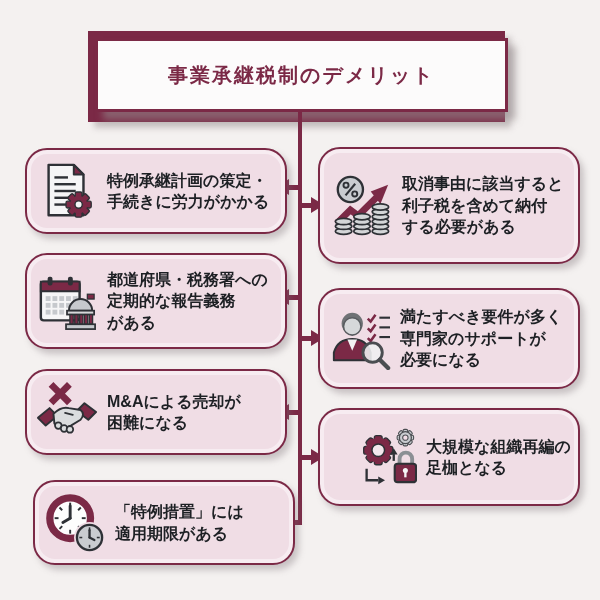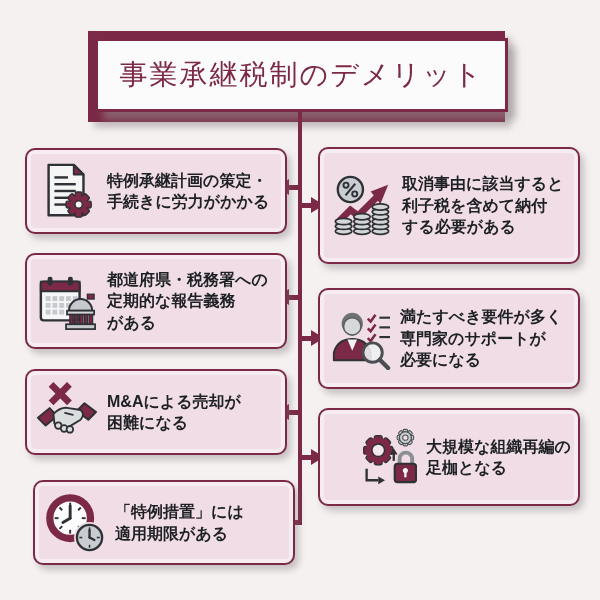--- a/index.html
+++ b/index.html
@@ -13,37 +13,37 @@
   .title-back {
     position:absolute; left:-7px; top:-7px; right:3px; bottom:-10px;
     background:#7b2946; box-shadow:6px 6px 6px rgba(150,140,142,.45);
   }
   .title-box {
     position:absolute; inset:0; background:#fcfbfb; border:3px solid #7b2946;
     box-shadow:8px 8px 7px rgba(150,140,142,.55);
     display:flex; align-items:center; justify-content:center;
   }
   .title-text {
-    color:#7b2946; font-size:28px; font-weight:400; letter-spacing:2px; white-space:nowrap;
+    color:#7b2946; font-size:20px; font-weight:700; letter-spacing:2px; white-space:nowrap;
   }
   
   .center-line { position:absolute; left:298px; top:112px; width:4px; height:410px; background:#7b2946; }
   .arrow { position:absolute; width:26px; height:16px; }
   .arrow .shaft { position:absolute; top:5.5px; height:5px; background:#7b2946; }
   .arrow.left .shaft { left:10px; right:0; }
   .arrow.right .shaft { left:0; right:10px; }
   .arrow .head { position:absolute; top:0; width:0; height:0; border-top:8px solid transparent; border-bottom:8px solid transparent; }
   .arrow.left .head { left:0; border-right:13px solid #7b2946; }
   .arrow.right .head { right:0; border-left:13px solid #7b2946; }
   .al1 { left:276px; top:179px; } .al2 { left:276px; top:289px; }
   .al3 { left:276px; top:404px; } .al4 { left:276px; top:514px; }
   .ar1 { left:298px; top:197px; } .ar2 { left:298px; top:330px; } .ar3 { left:298px; top:449px; }
   
   .item-box {
-    position:absolute; background:#f0dde5; border:2.5px solid #7b2946; border-radius:10px;
+    position:absolute; background:#f0dde5; border:2.5px solid #7b2946; border-radius:22px;
     box-shadow: inset 0 0 0 4px #f7ecf1, 4px 5px 6px rgba(120,108,114,.35);
     display:flex; align-items:center; padding:4px 6px 4px 8px; gap:8px; box-sizing:border-box;
   }
   .lcol { left:25px; width:262px; }
   .rcol { left:318px; width:262px; }
   .l1 { top:148px; height:86px; } .l2 { top:253px; height:96px; }
   .l3 { top:369px; height:86px; } .l4 { top:480px; height:85px;margin-left:8px; }
   .r1 { top:147px; height:117px;padding-left:10px; } .r2 { top:288px; height:101px; } .r3 { top:408px; height:98px;padding-left:34px; }
   .icon-wrap { flex:0 0 64px; width:64px; height:64px; display:flex; align-items:center; justify-content:center; }
   .box-text {

